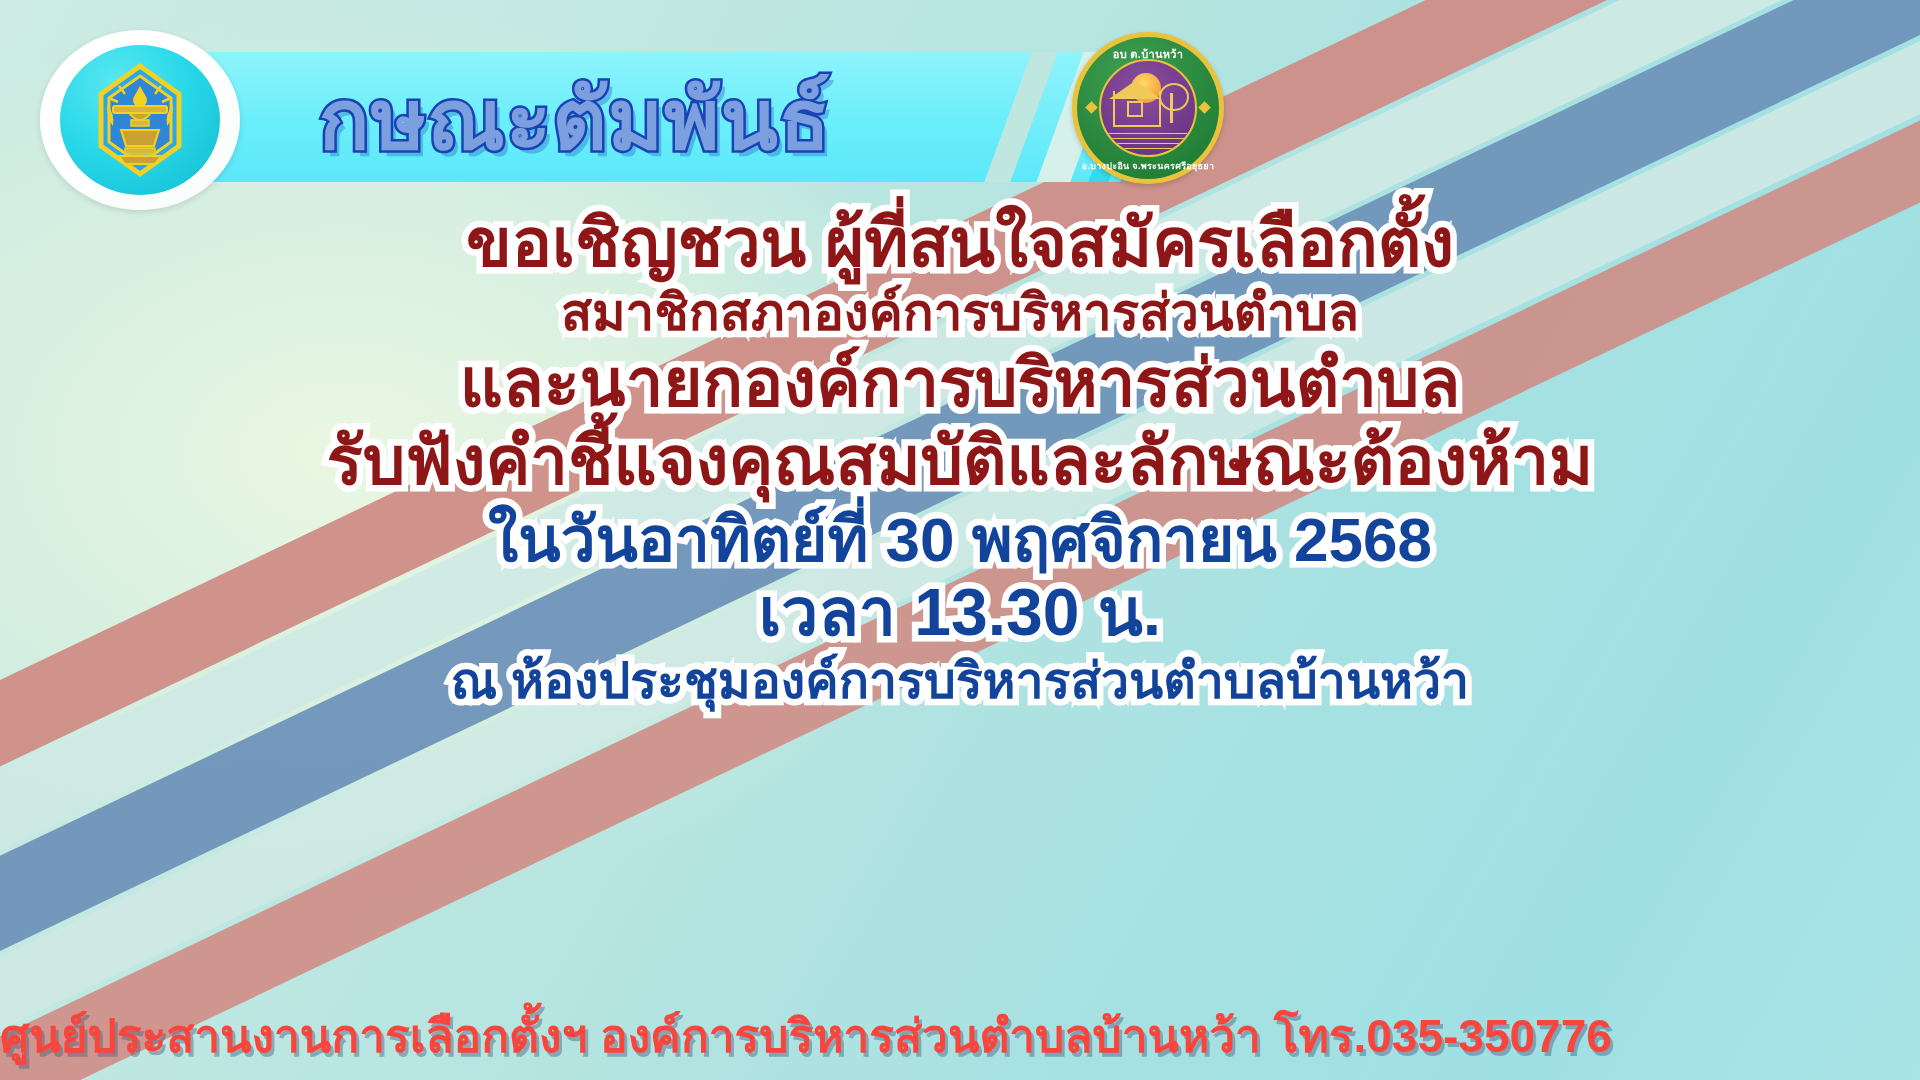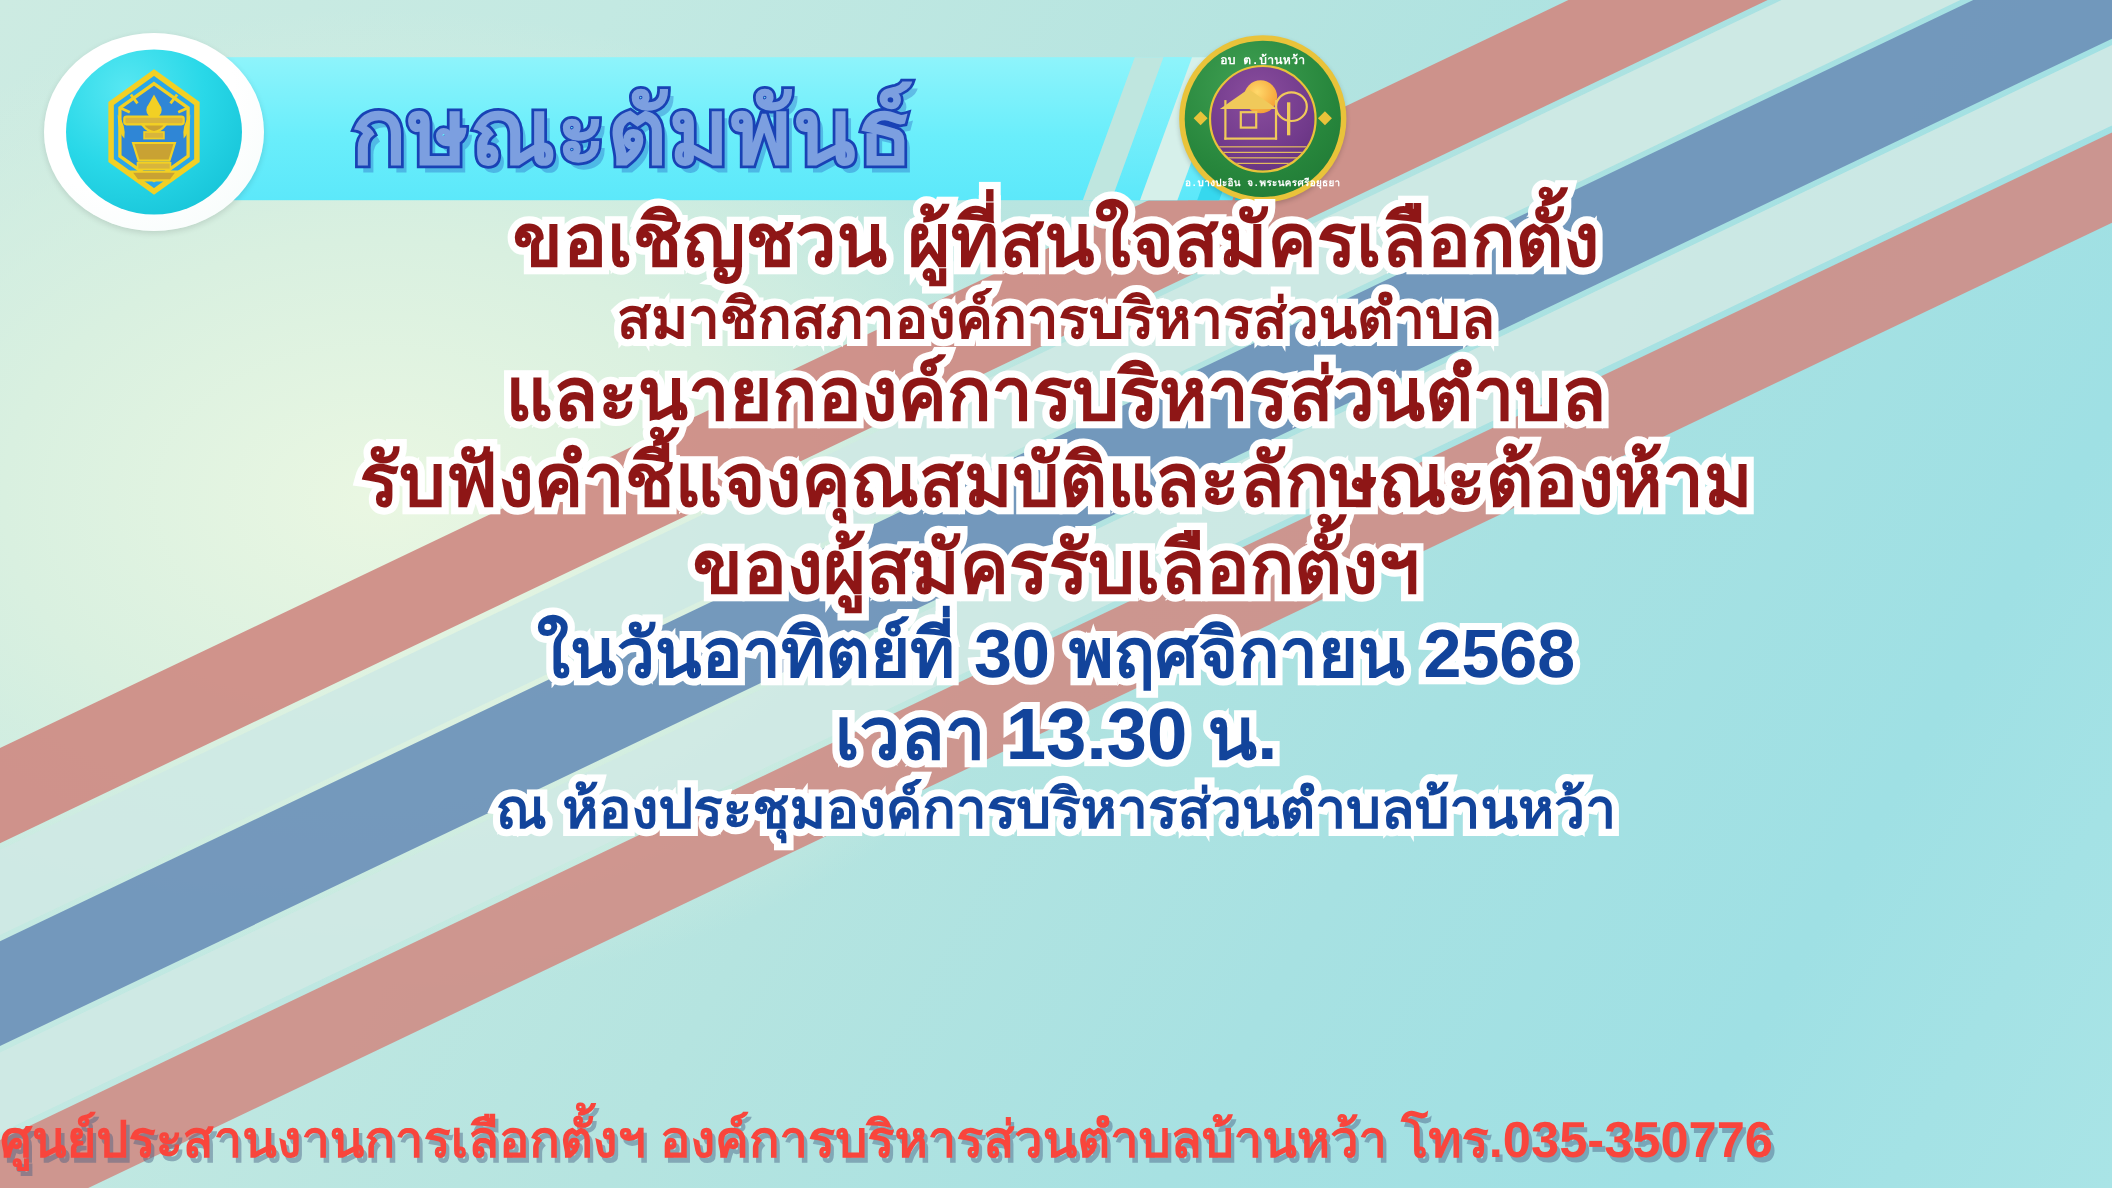--- a/index.html
+++ b/index.html
@@ -66,21 +66,21 @@
   
   .sao{
     position:absolute;left:1072px;top:32px;width:152px;height:152px;border-radius:50%;
     background:#e9c33a;
     display:flex;align-items:center;justify-content:center;z-index:7;
     box-shadow:0 2px 5px rgba(0,0,0,.18);
   }
   .sao-ring{
     width:142px;height:142px;border-radius:50%;
     background:radial-gradient(circle at 40% 28%, #3f9f52 0%, #27863c 60%, #1d7533 100%);
-    display:flex;align-items:center;justify-content:center;position:relative;font-family:Liberation Mono, monospace;
+    display:flex;align-items:center;justify-content:center;position:relative;
   }
   .sao-core{
     width:94px;height:94px;border-radius:50%;
     background:radial-gradient(circle at 44% 30%, #8a4e9e 0%, #713a8b 62%, #5f2f78 100%);
     position:relative;overflow:hidden;border:2px solid #e9c33a;
   }
   .sun{
     position:absolute;left:30px;top:12px;width:30px;height:30px;border-radius:50%;
     background:radial-gradient(circle at 40% 35%,#ffd96b,#f5a63b 70%,#e8842c);
   }
@@ -121,21 +121,21 @@
     display:flex;align-items:center;justify-content:center;z-index:5;
     font-size:84px;font-weight:bold;
     color:#7c9fe0;
     -webkit-text-stroke:5px #1942b5;
     paint-order:stroke fill;
     text-shadow:5px 6px 0 rgba(25,66,181,.30);
     letter-spacing:1px;white-space:nowrap;
   }
   
   .content{
-    position:absolute;left:0;top:179px;width:1920px;z-index:8;
+    position:absolute;left:0;top:202px;width:1920px;z-index:8;
     display:flex;flex-direction:column;align-items:center;
   }
   .ln{
     white-space:nowrap;font-weight:bold;text-align:center;
     line-height:1.05;
   }
   .red{
     color:#8e1616;
     -webkit-text-stroke:13px #ffffff;
     paint-order:stroke fill;
@@ -222,21 +222,20 @@
       </div>
       <div class="sao-txt-bot">อ.บางปะอิน   จ.พระนครศรีอยุธยา</div>
     </div>
   </div>
 
   <div class="content">
     <div class="ln red l1">ขอเชิญชวน  ผู้ที่สนใจสมัครเลือกตั้ง</div>
     <div class="ln red l2">สมาชิกสภาองค์การบริหารส่วนตำบล</div>
     <div class="ln red l3">และนายกองค์การบริหารส่วนตำบล</div>
     <div class="ln red l4">รับฟังคำชี้แจงคุณสมบัติและลักษณะต้องห้าม</div>
-    <div class="ln red l5">ของผู้สมัครรับเลือกตั้งฯ</div>
     <div class="ln blue l6">ในวันอาทิตย์ที่  30 พฤศจิกายน 2568</div>
     <div class="ln blue l7">เวลา 13.30 น.</div>
     <div class="ln blue l8">ณ ห้องประชุมองค์การบริหารส่วนตำบลบ้านหว้า</div>
   </div>
 
   <div class="footer">ศูนย์ประสานงานการเลือกตั้งฯ องค์การบริหารส่วนตำบลบ้านหว้า โทร.035-350776</div>
 
 </div>
 
 </body></html>

